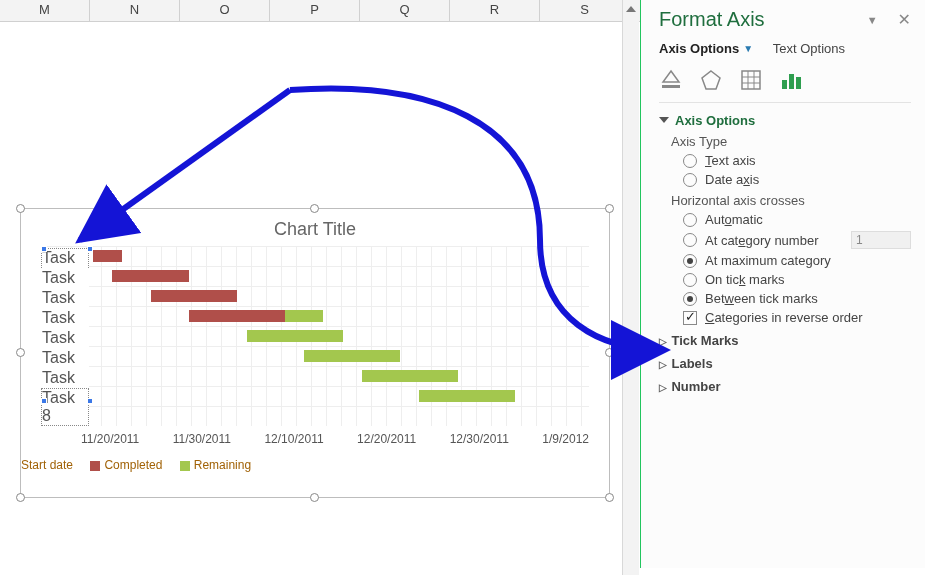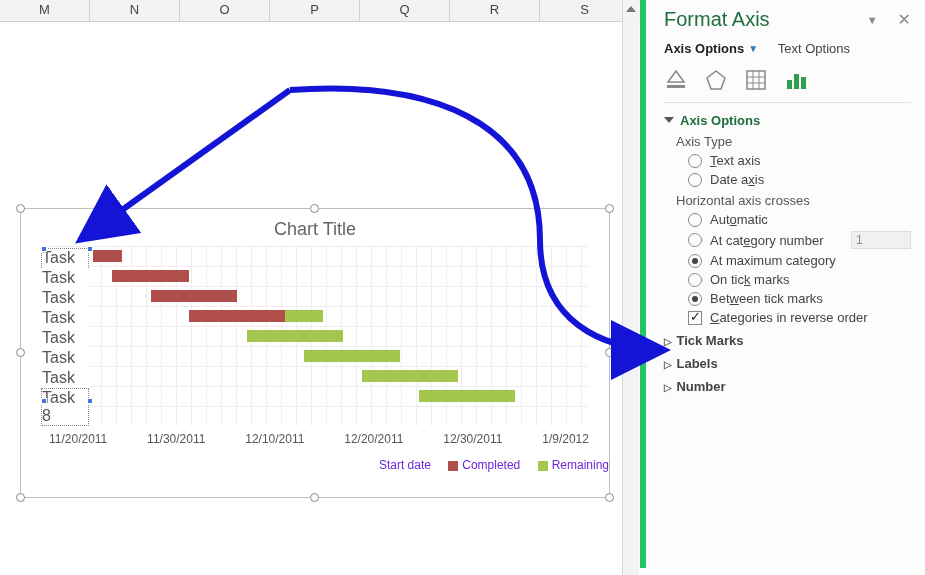--- a/index.html
+++ b/index.html
@@ -94,44 +94,44 @@
     padding-right: 4px;
     border: 1px dotted transparent;
   }
   .ylab.sel { border-color: #888; }
   .bar { position: absolute; height: 12px; }
   .green { background: #a3c74e; }
   .red   { background: #b04f4a; }
   .xlabels {
     display: flex;
     justify-content: space-between;
-    margin: 6px 20px 0 28px;
+    margin: 6px 20px 0 60px;
     font-size: 12px;
     color: #555;
   }
   .legend {
-    text-align: right;
+    text-align: left;
     font-size: 12px;
-    color: #6d28d9;
+    color: #a16207;
     margin-top: 12px;
   }
   .swatch { display:inline-block; width:10px; height:10px; margin:0 4px 0 14px; vertical-align: middle; }
   
   .axis-marker {
     position: absolute;
     width: 6px; height: 6px;
     background: #3b78e7;
     border: 1px solid #fff;
   }
   
   .sidebar {
     position: absolute;
     right: 0; top: 0;
     width: 285px; height: 568px;
-    border-left: 6px solid #22c55e;
+    border-left: 1px solid #22c55e;
     background: #fcfcfc;
     padding: 8px 14px 0 18px;
   }
   .sb-title {
     font-size: 20px;
     color: #1f6e3e;
     font-weight: 400;
     margin: 0 0 10px 0;
     display: flex;
     align-items: center;

